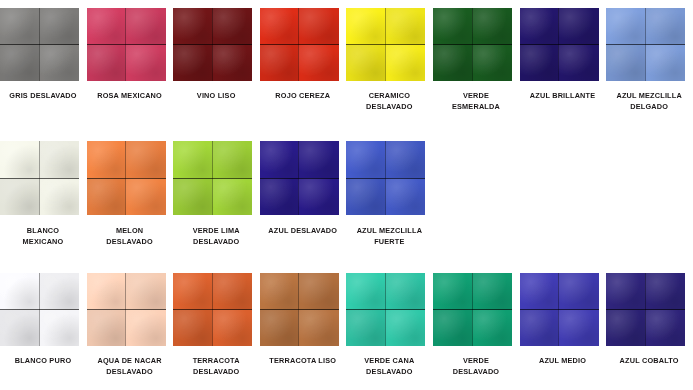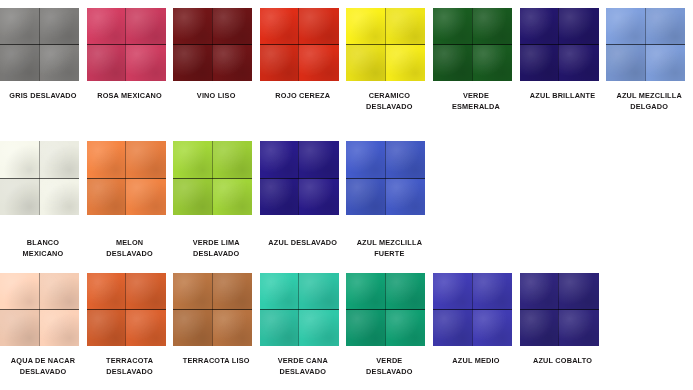--- a/index.html
+++ b/index.html
@@ -99,21 +99,21 @@
     text-align: center;
     font-family: "Liberation Sans", sans-serif;
     font-size: 7.3px;
     font-weight: bold;
     letter-spacing: 0.2px;
     line-height: 10.5px;
     color: #1a1718;
     text-transform: uppercase;
     white-space: pre-line;
   }
-  .row-2 .swatch-label { margin-top: 23px; }
+  .row-2 .swatch-label { margin-top: 11px; }
   .row-3 .swatch-label { margin-top: 10px; }
 </style>
 </head>
 <body>
 
 <div id="catalog">
     <div class="swatch-row row-1">
       <div class="swatch-cell">
         <div class="tile-block" style="background: rgb(126, 125, 123);">
           <div class="tile t1" style="background: rgb(126, 125, 123);"></div>
@@ -262,20 +262,31 @@
           <div class="tile t4" style="background: rgb(65, 88, 196);"></div>
           <div class="grout-h"></div>
           <div class="grout-v"></div>
         </div>
         <div class="swatch-label">AZUL MEZCLILLA
 FUERTE</div>
       </div>
     </div>
     <div class="swatch-row row-3">
       <div class="swatch-cell">
+        <div class="tile-block" style="background: rgb(242, 242, 245);">
+          <div class="tile t1" style="background: rgb(242, 242, 245);"></div>
+          <div class="tile t2" style="background: rgb(242, 242, 245);"></div>
+          <div class="tile t3" style="background: rgb(242, 242, 245);"></div>
+          <div class="tile t4" style="background: rgb(242, 242, 245);"></div>
+          <div class="grout-h"></div>
+          <div class="grout-v"></div>
+        </div>
+        <div class="swatch-label">BLANCO PURO</div>
+      </div>
+      <div class="swatch-cell">
         <div class="tile-block" style="background: rgb(249, 207, 182);">
           <div class="tile t1" style="background: rgb(249, 207, 182);"></div>
           <div class="tile t2" style="background: rgb(249, 207, 182);"></div>
           <div class="tile t3" style="background: rgb(249, 207, 182);"></div>
           <div class="tile t4" style="background: rgb(249, 207, 182);"></div>
           <div class="grout-h"></div>
           <div class="grout-v"></div>
         </div>
         <div class="swatch-label">AQUA DE NACAR
 DESLAVADO</div>

